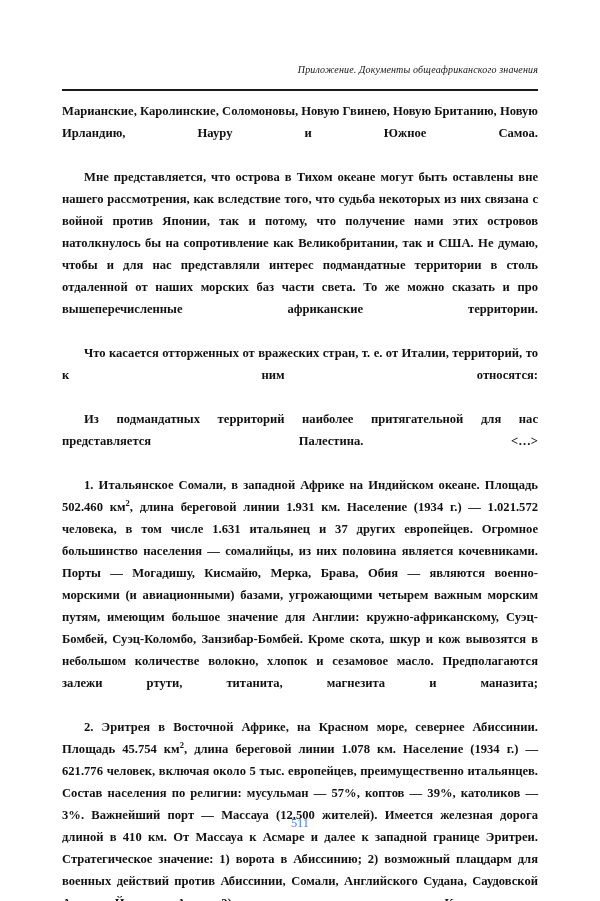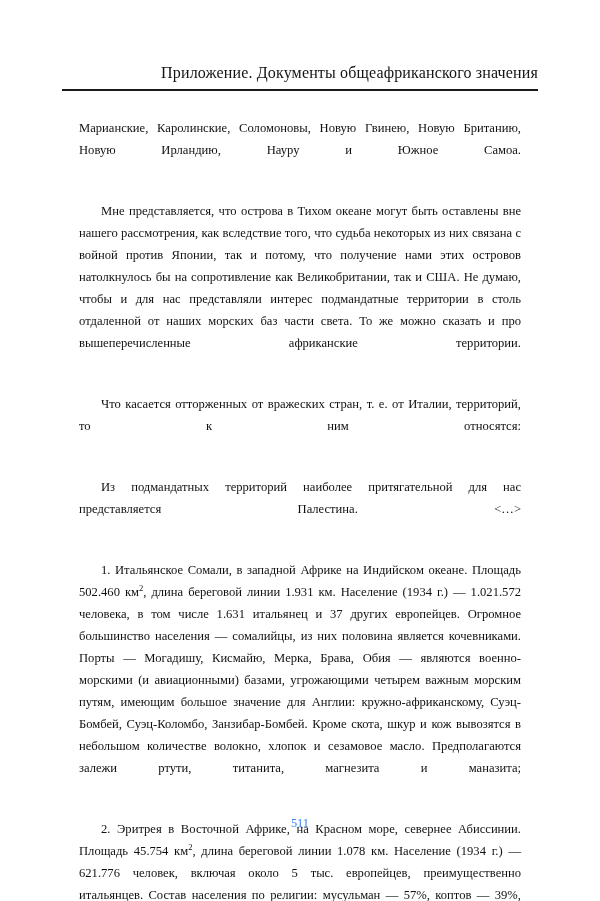--- a/index.html
+++ b/index.html
@@ -26,21 +26,22 @@
     background: #ffffff;
   }
 
   
   .running-head {
     position: absolute;
     left: 62px;
     top: 64px;
     width: 476px;
     text-align: right;
-    font-size: 16px;
+    font-style: italic;
+    font-size: 10px;
     letter-spacing: 0.15px;
     color: #141414;
     white-space: nowrap;
   }
 
   .head-rule {
     position: absolute;
     left: 62px;
     top: 89px;
     width: 476px;
@@ -57,23 +58,24 @@
     font-size: 12.6px;
     line-height: 22px;
     text-align: justify;
     text-justify: inter-word;
     color: #111111;
     -webkit-hyphens: manual;
     hyphens: manual;
   }
 
   .textblock p {
-    margin: 17px;
+    margin: 0;
     text-indent: 22px;
     text-align: justify;
+    font-weight: bold;
   }
 
   .textblock p.no-indent {
     text-indent: 0;
   }
 
   
   .textblock p::after {
     content: "";
     display: inline-block;

